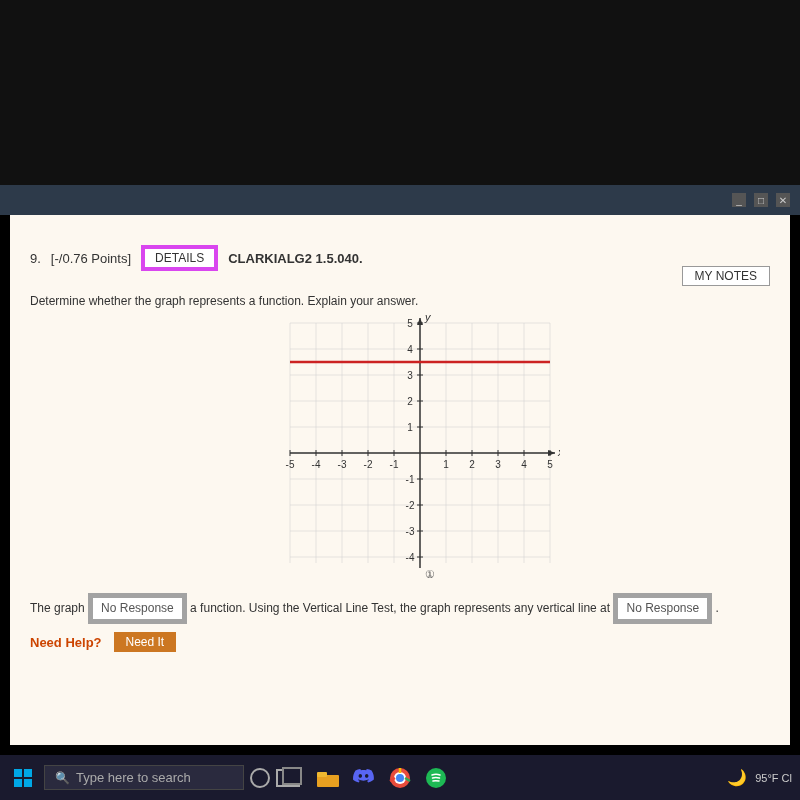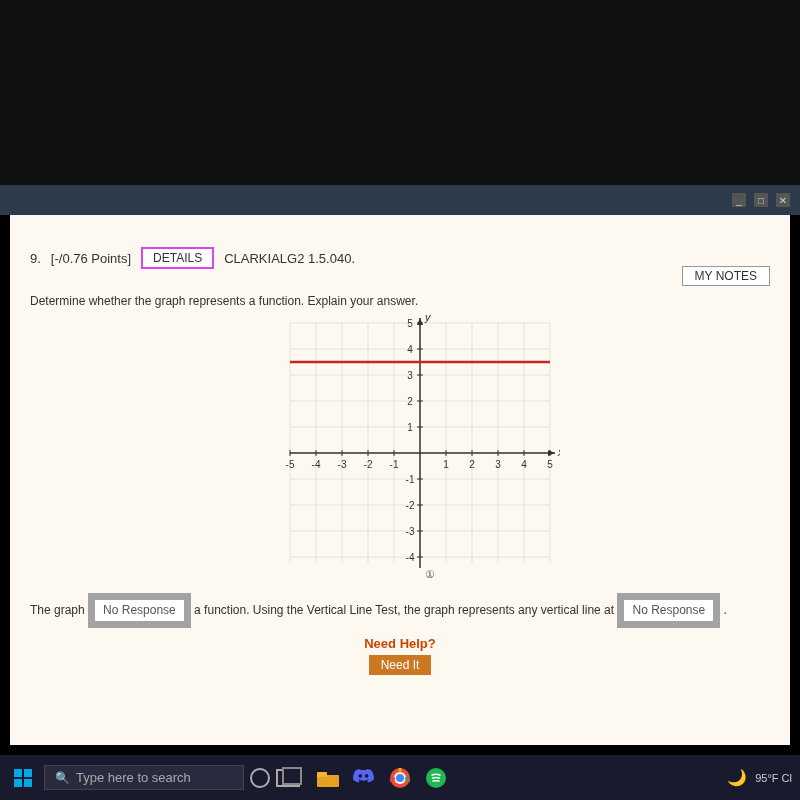--- a/index.html
+++ b/index.html
@@ -59,31 +59,32 @@
     }
 
     .question-number {
       font-size: 13px;
       color: #333;
       font-weight: normal;
     }
 
     .details-btn {
       background: white;
-      border: 2px solid #d946ef;
+      border: 4px solid #d946ef;
       padding: 2px 10px;
       font-size: 12px;
       cursor: pointer;
       color: #333;
     }
 
     .problem-code {
       font-size: 13px;
       color: #333;
       flex: 1;
+      font-weight: bold;
     }
 
     .right-buttons {
       display: flex;
       margin-left: auto;
       margin-top: 36px;
     }
 
     .my-notes-btn, .ask-teacher-btn {
       background: white;
@@ -118,34 +119,33 @@
 
     .answer-text {
       font-size: 12px;
       color: #333;
       margin-bottom: 8px;
       line-height: 1.6;
     }
 
     .response-box {
       display: inline-block;
-      border: 7px solid #a3a3a3;
+      border: 5px solid #a3a3a3;
       padding: 1px 8px;
       font-size: 12px;
       background: white;
       min-width: 80px;
       color: #555;
     }
 
     .need-help {
       display: flex;
       align-items: center;
-      gap: 4px;
+      gap: 12px;
       margin-top: 8px;
-      flex-direction: column;
     }
 
     .need-help-label {
       font-size: 13px;
       color: #cc4400;
       font-weight: bold;
     }
 
     .read-it-btn {
       background: #cc7722;

